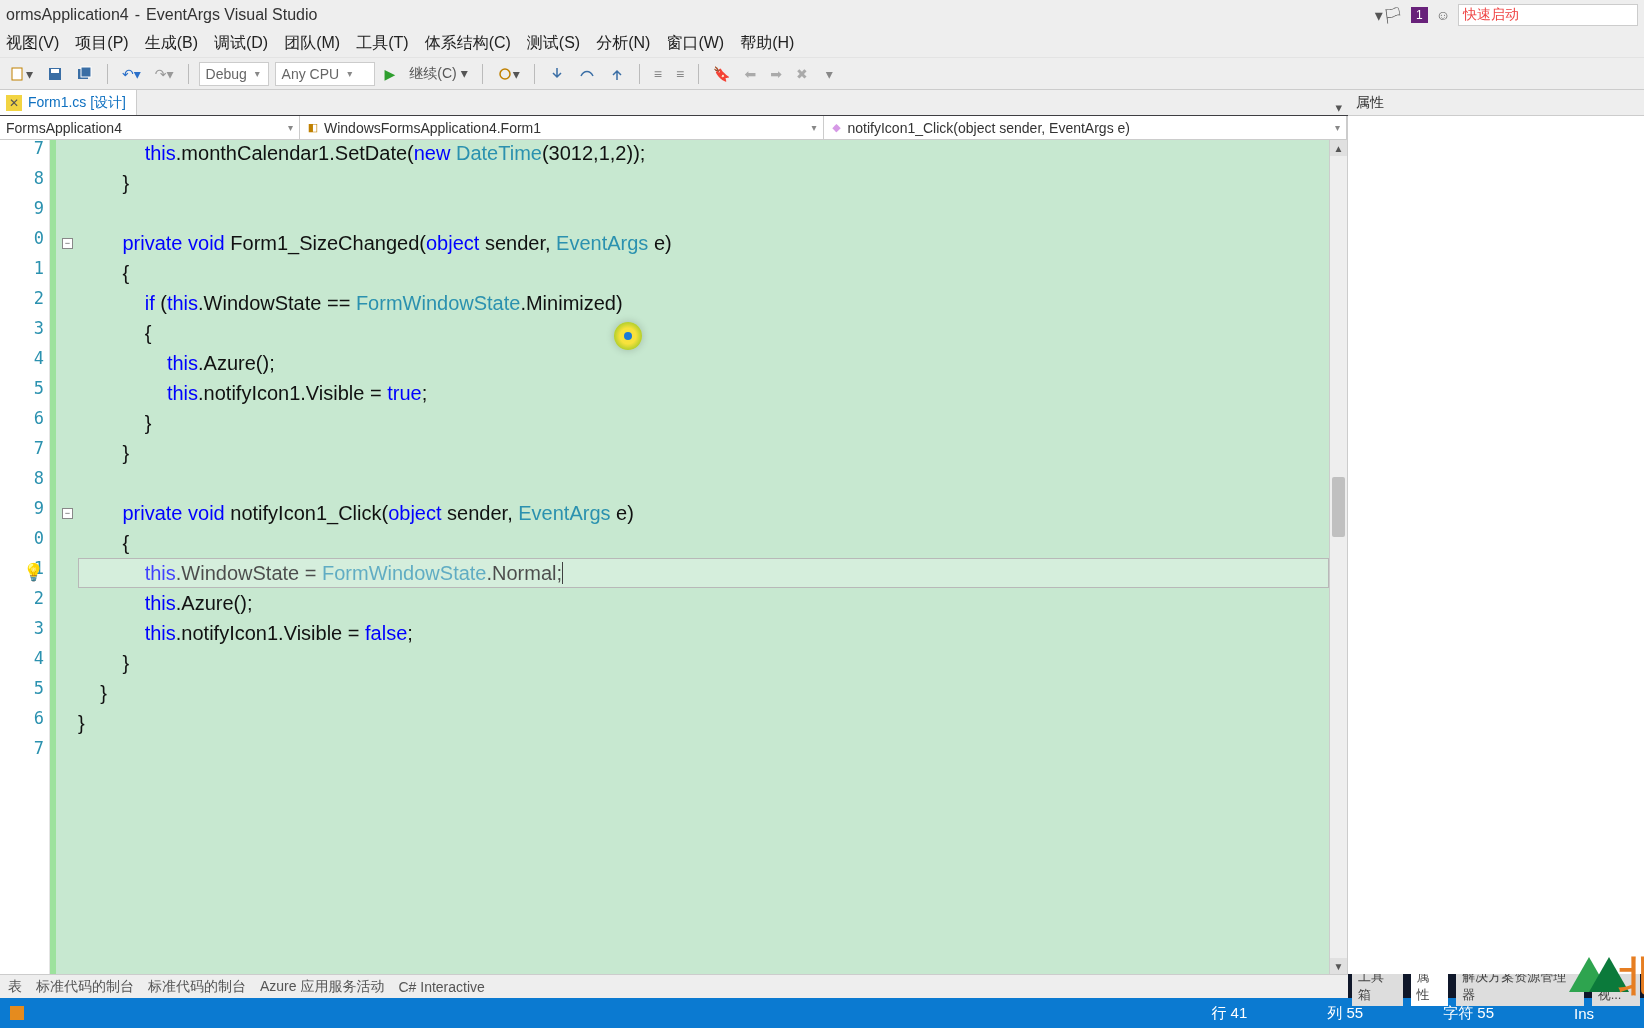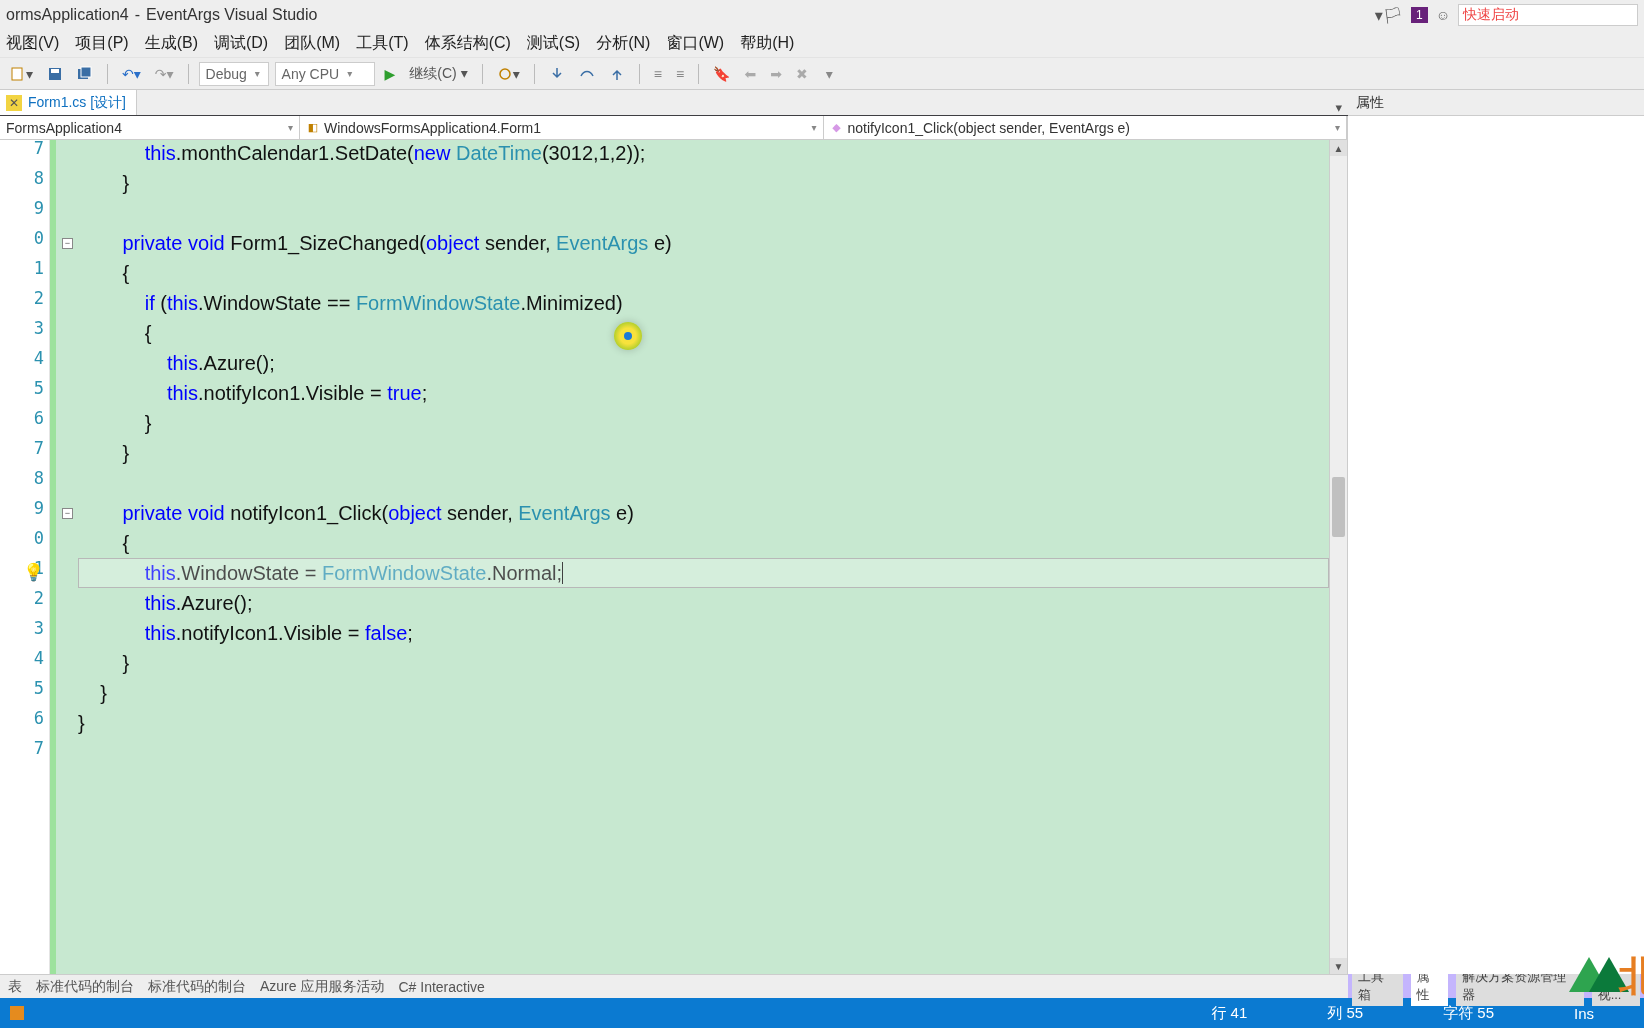--- a/index.html
+++ b/index.html
@@ -31,21 +31,21 @@
 .filetab .close { background:#f2d442; color:#555; font-size:12px; width:16px; height:16px; display:flex; align-items:center; justify-content:center; margin-right:6px; }
 .tabspacer { flex:1; }
 .tabright { font-size:13px; color:#555; padding-right:6px; }
 
 
 .main { display:flex; height:calc(1028px - 30px - 28px - 32px - 26px - 24px - 30px); }
 .editorcol { flex:1; display:flex; flex-direction:column; border-right:1px solid #ccc; }
 .sidebar { width:296px; background:#f5f5f5; display:flex; flex-direction:column; }
 .sidebar-header { background:#eee; height:26px; display:flex; align-items:center; padding:0 8px; font-size:14px; color:#333; border-bottom:1px solid #ccc; }
 .sidebar-body { flex:1; background:#fff; position:relative; }
-.sidebar-tabs { height:24px; background:#c4b5fd; display:flex; align-items:center; justify-content:flex-end; gap:8px; padding:0 4px; font-size:13px; }
+.sidebar-tabs { height:24px; background:#0f172a; display:flex; align-items:center; justify-content:flex-end; gap:8px; padding:0 4px; font-size:13px; }
 .sidebar-tabs span { padding:2px 6px; background:#ddd; color:#444; }
 .sidebar-tabs span.active { background:#fff; }
 
 
 .navbar { height:24px; display:flex; border-bottom:1px solid #ccc; }
 .navbox { flex:1; display:flex; align-items:center; padding:0 6px; font-size:14px; color:#333; border-right:1px solid #ccc; background:#fff; }
 .navbox::after { content:"▾"; margin-left:auto; font-size:10px; color:#888; }
 .navbox .nic { width:14px; height:14px; margin-right:4px; display:inline-flex; align-items:center; justify-content:center; font-size:11px; }
 
 

